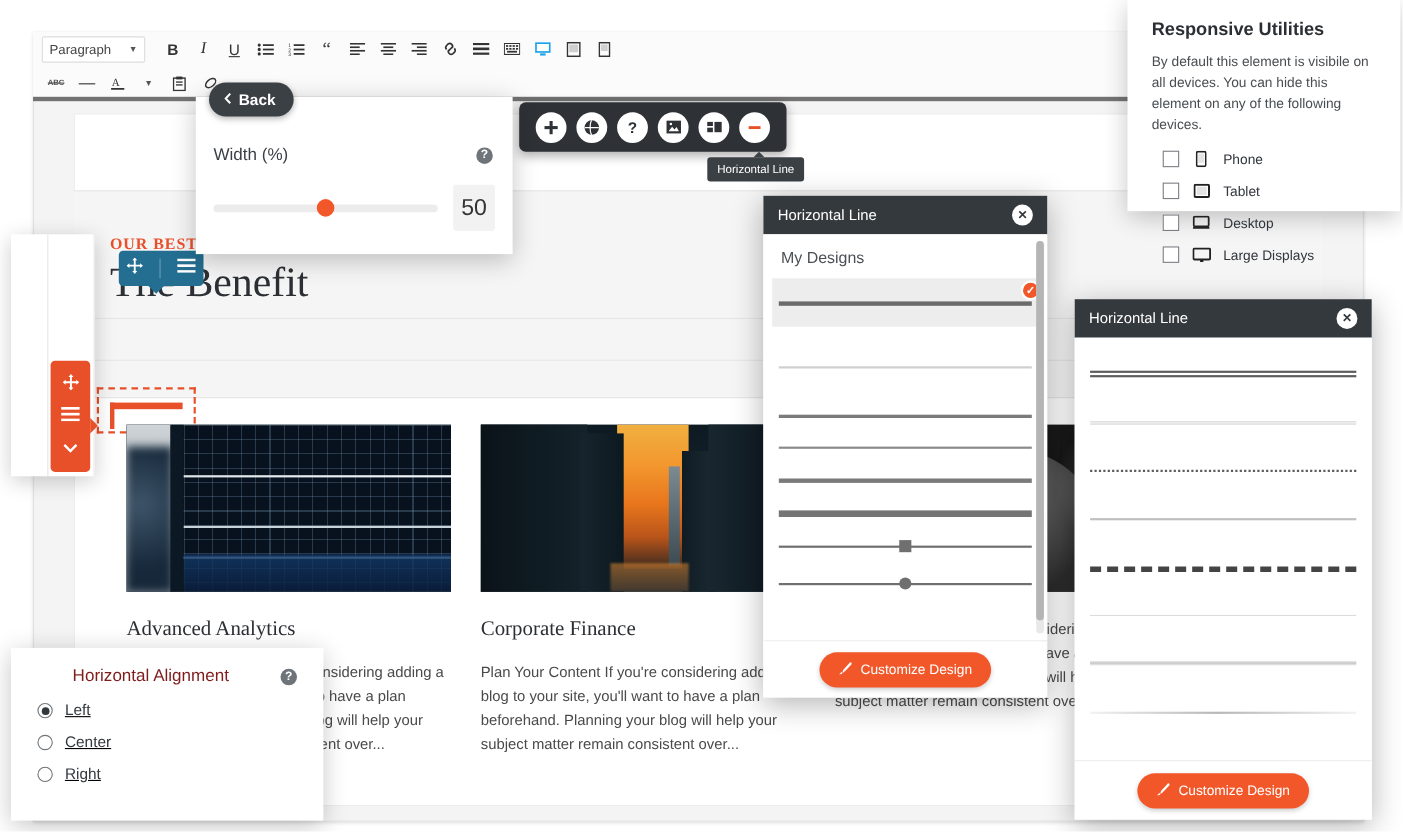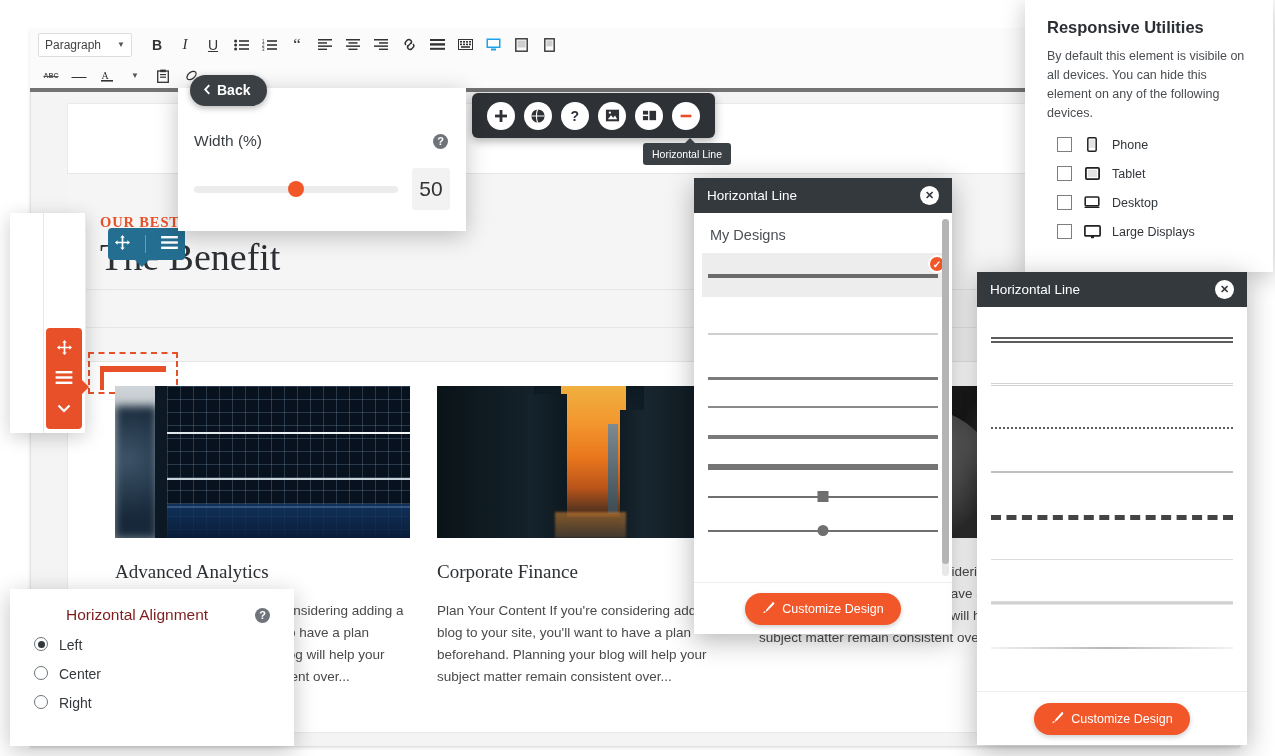--- a/index.html
+++ b/index.html
@@ -170,21 +170,21 @@
     position: absolute; left: 643px; top: 143px; background: #3b4045; color: #fff;
     font-size: 10.5px; padding: 5px 9px; border-radius: 3px; white-space: nowrap;
   }
   .tooltip-dark::before {
     content: ""; position: absolute; top: -5px; left: 42px;
     border-left: 5px solid transparent; border-right: 5px solid transparent;
     border-bottom: 5px solid #3b4045;
   }
 
   
-  #responsive-panel { left: 1025px; top: 0px; width: 248px; height: 272px; padding: 18px 22px; }
+  #responsive-panel { left: 1025px; top: 0px; width: 248px; height: 192px; padding: 18px 22px; }
   .rp-title { font-size: 16.5px; font-weight: bold; color: #2b2f33; }
   .rp-desc { font-size: 12.5px; color: #4a4e52; line-height: 1.52; margin-top: 10px; }
   .rp-row { display: flex; align-items: center; gap: 11px; margin-top: 14px; padding-left: 10px; }
   .chk { width: 15px; height: 15px; border: 1.6px solid #7b7f83; background: #fff; flex: none; }
   .dev { width: 18px; display: flex; justify-content: center; flex: none; }
   .rp-lbl { font-size: 12.5px; color: #31353a; }
 
   
   .modal { position: absolute; background: #fff; box-shadow: 0 6px 26px rgba(0,0,0,.3); }
   .modal-head {
@@ -212,21 +212,21 @@
   .cust-btn {
     background: #f2572a; color: #fff; border-radius: 20px; font-size: 12.5px;
     padding: 8px 17px; display: inline-flex; align-items: center; gap: 7px;
     box-shadow: 0 2px 5px rgba(0,0,0,.2);
   }
 
   
   #align-panel { left: 10px; top: 589px; width: 284px; height: 157px; padding: 17px 24px; }
   .al-head { display: flex; align-items: center; justify-content: space-between; }
   .al-title { font-size: 15.5px; color: #7f1d1d; margin-left: 32px; }
-  .radio-row { display: flex; align-items: flex-start; gap: 11px; margin-top: 13px; }
+  .radio-row { display: flex; align-items: flex-end; gap: 11px; margin-top: 13px; text-decoration: underline; }
   .radio { width: 14px; height: 14px; border-radius: 50%; border: 1.6px solid #6e7479;
            display: flex; align-items: center; justify-content: center; flex: none; }
   .radio .dot { width: 7px; height: 7px; border-radius: 50%; background: #33383d; }
   .radio-lbl { font-size: 14px; color: #33383d; }
 
   
   #blue-handle {
     position: absolute; left: 108px; top: 228px; width: 77px; height: 32px;
     background: #246e91; border-radius: 4px; display: flex; align-items: center;
     justify-content: space-around; color: #fff;

